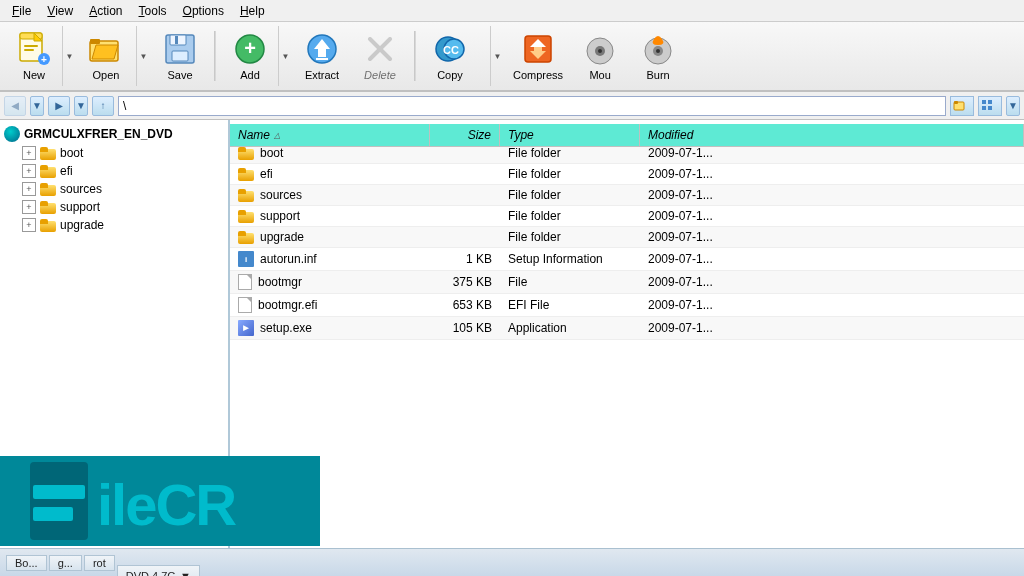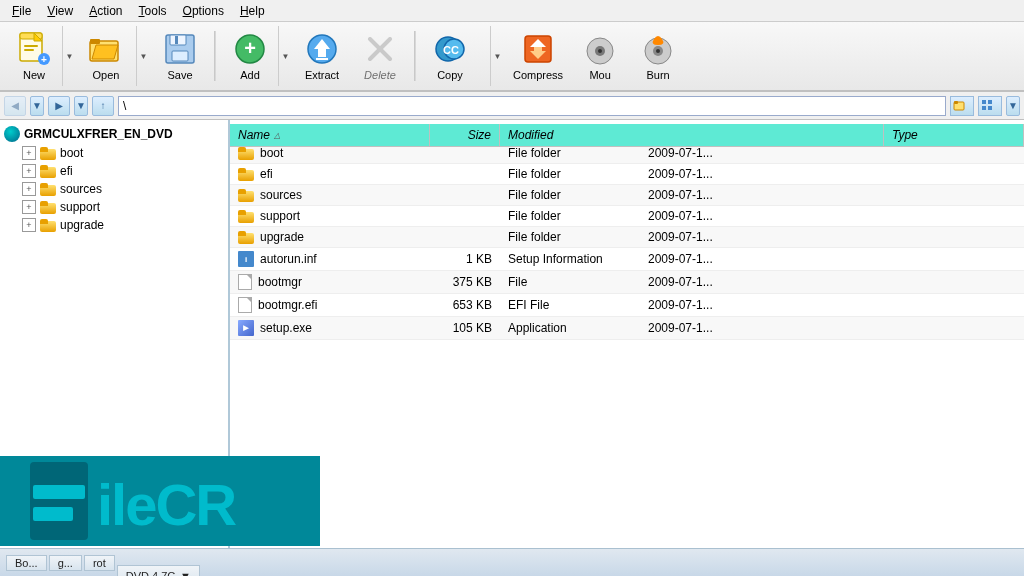--- a/index.html
+++ b/index.html
@@ -625,22 +625,22 @@
     </div>
   </div>
 
   <div class="file-panel">
     <div class="file-list-header">
       <div class="col-header col-name">
         <span>Name</span>
         <span class="sort-arrow">△</span>
       </div>
       <div class="col-header col-size">Size</div>
+      <div class="col-header col-type">Type</div>
       <div class="col-header col-modified">Modified</div>
-      <div class="col-header col-type">Type</div>
     </div>
 
     <div class="file-row">
       <div class="file-cell col-name">
         <div class="file-icon-folder"></div>
         <span>boot</span>
       </div>
       <div class="file-cell col-size"></div>
       <div class="file-cell col-type">File folder</div>
       <div class="file-cell col-modified">2009-07-1...</div>

